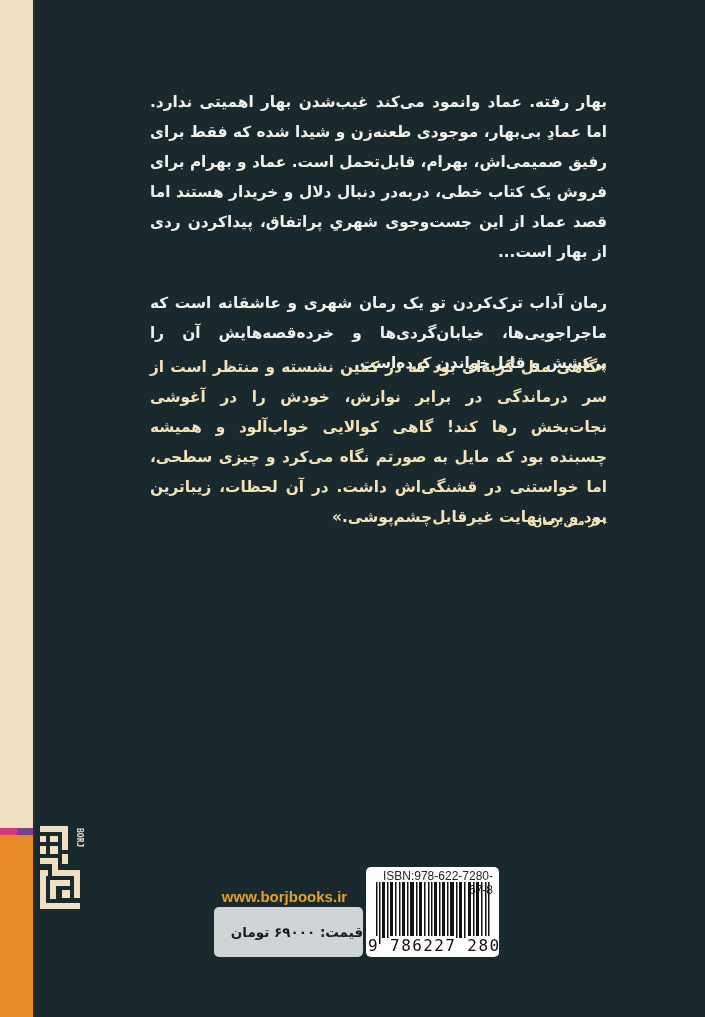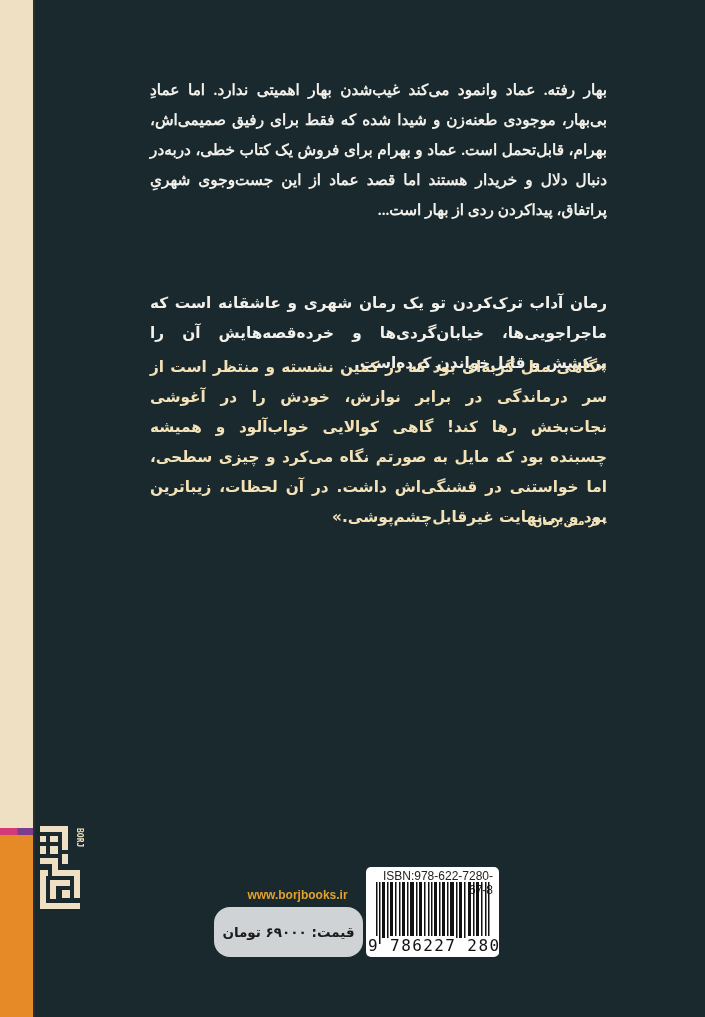--- a/index.html
+++ b/index.html
@@ -20,38 +20,38 @@
     background:linear-gradient(90deg,#d23a78 0%,#d23a78 50%,#7c3d8f 55%,#7c3d8f 100%);
   }
   .spine-orange {
     position:absolute; left:0; top:835px; width:33px; height:182px; background:#e58a27;
   }
   .para {
     color:#f2f0ea; font-size:15.3px; line-height:30px; font-weight:bold;
     margin:0;
   }
   .quote { color:#f3e2b7; }
-  .p1 { position:absolute; top:75px; left:150px; width:457px; direction:rtl; text-align:justify; text-align-last:right;font-family:Liberation Serif, serif; }
+  .p1 { position:absolute; top:87px; left:150px; width:457px; direction:rtl; text-align:justify; text-align-last:right; }
   .p2 { position:absolute; top:288px; left:150px; width:457px; direction:rtl; text-align:justify; text-align-last:right; }
   .p3 { position:absolute; top:352px; left:150px; width:457px; direction:rtl; text-align:justify; text-align-last:right; }
   .attr {
     position:absolute; top:507px; left:400px; width:207px; direction:rtl; text-align:right;
     color:#f3e2b7; font-size:11px; font-weight:bold; line-height:30px;
   }
   .logo {
     position:absolute; left:40px; top:826px; width:44px; height:83px;
   }
   .url {
-    position:absolute; left:224px; top:888px; width:147px; text-align:center;
-    color:#e3a12f; font-size:12px; font-weight:bold; font-family:"Liberation Sans", sans-serif;
+    position:absolute; left:211px; top:888px; width:147px; text-align:center;
+    color:#e3a12f; font-size:15px; font-weight:bold; font-family:"Liberation Sans", sans-serif;
   }
   .price-box {
     position:absolute; left:214px; top:907px; width:149px; height:50px;
-    background:#d0d3d5; border-radius:16px;
-    display:flex; align-items:center; justify-content:center;
+    background:#d0d3d5; border-radius:5px;
+    display:flex; align-items:center; 
     direction:rtl; color:#1b1b1b; font-size:13.5px; font-weight:bold;
   }
   .barcode {
     position:absolute; left:366px; top:867px; width:133px; height:90px;
     background:#ffffff; border-radius:5px; overflow:hidden;
   }
   .isbn-text {
     position:absolute; top:2px; left:0; width:127px; text-align:right;
     font-family:"Liberation Sans", sans-serif; font-size:12px; color:#222;
   }

